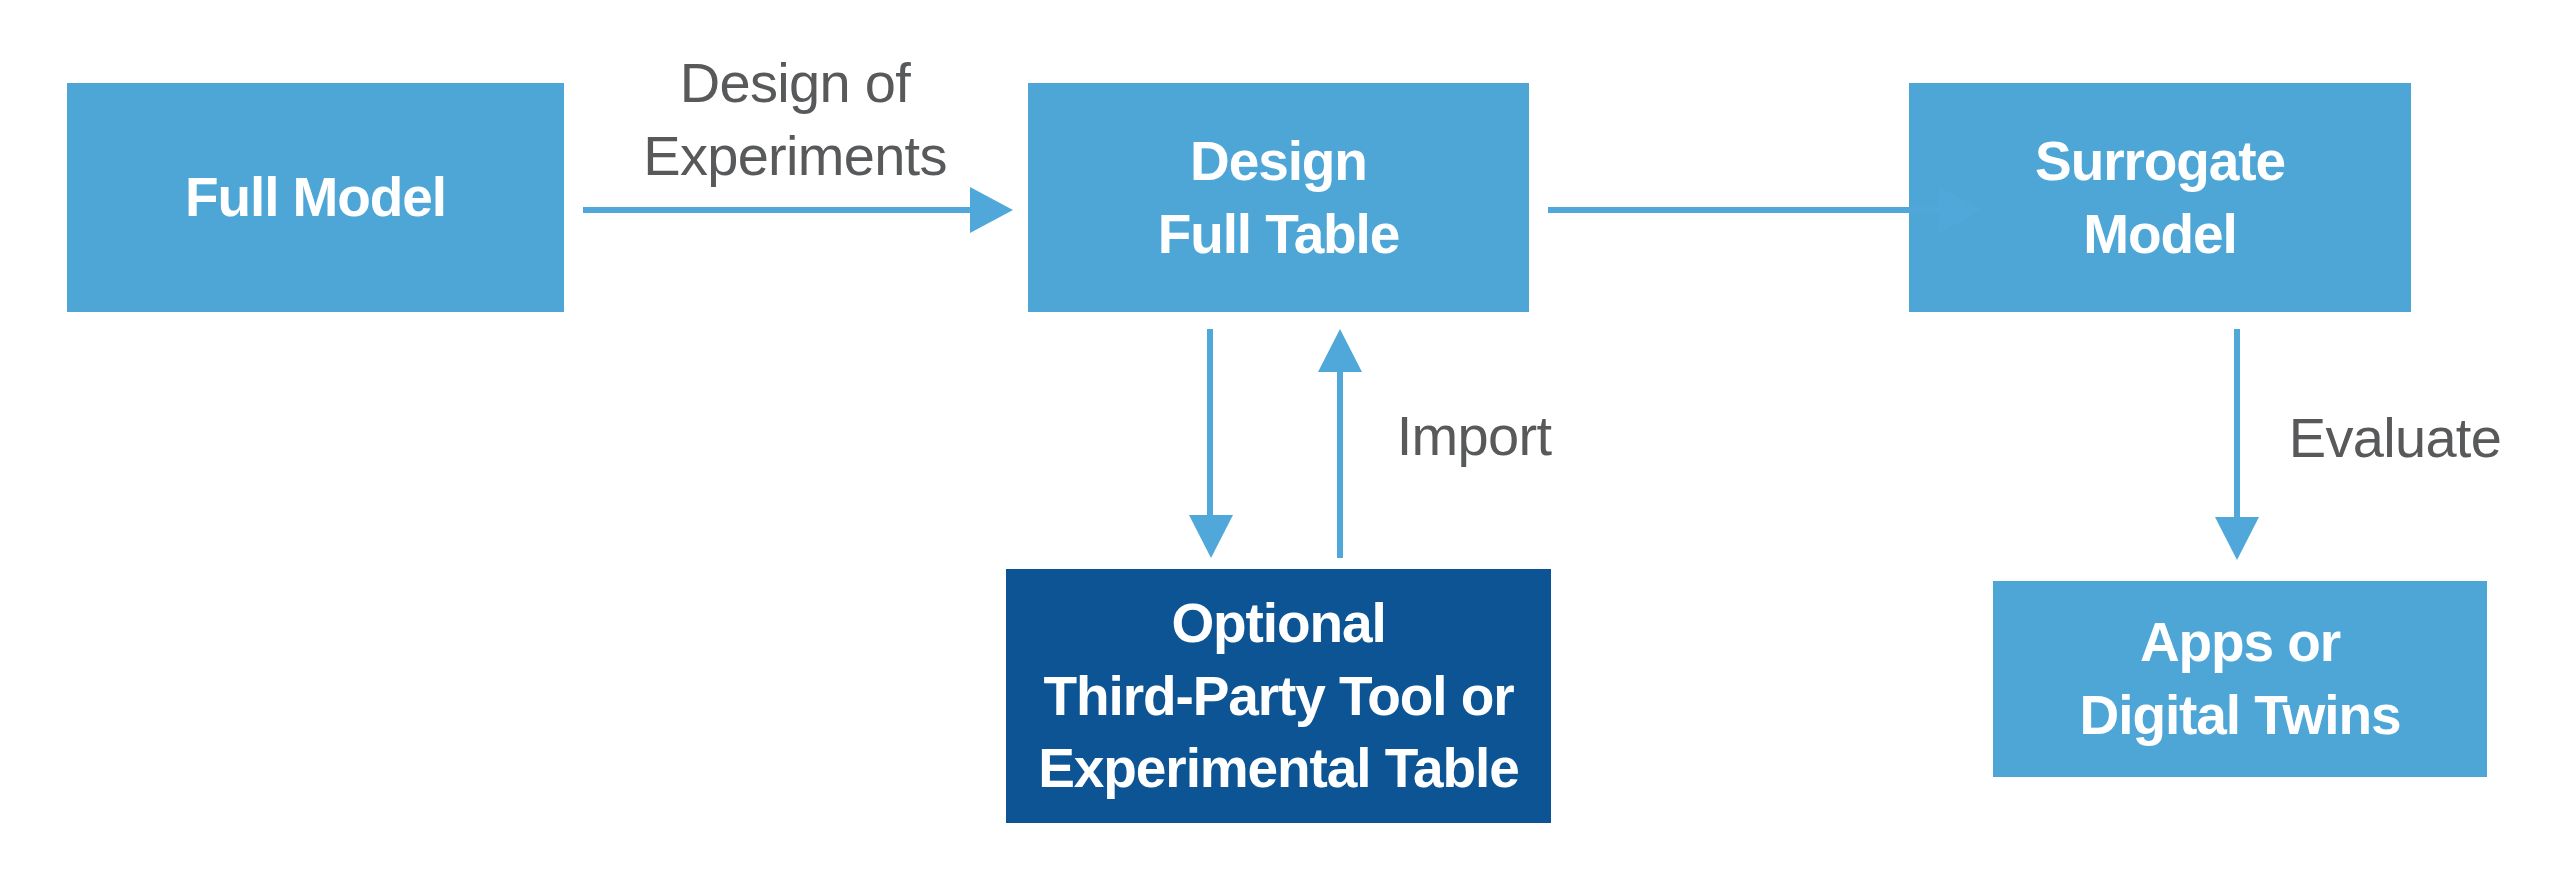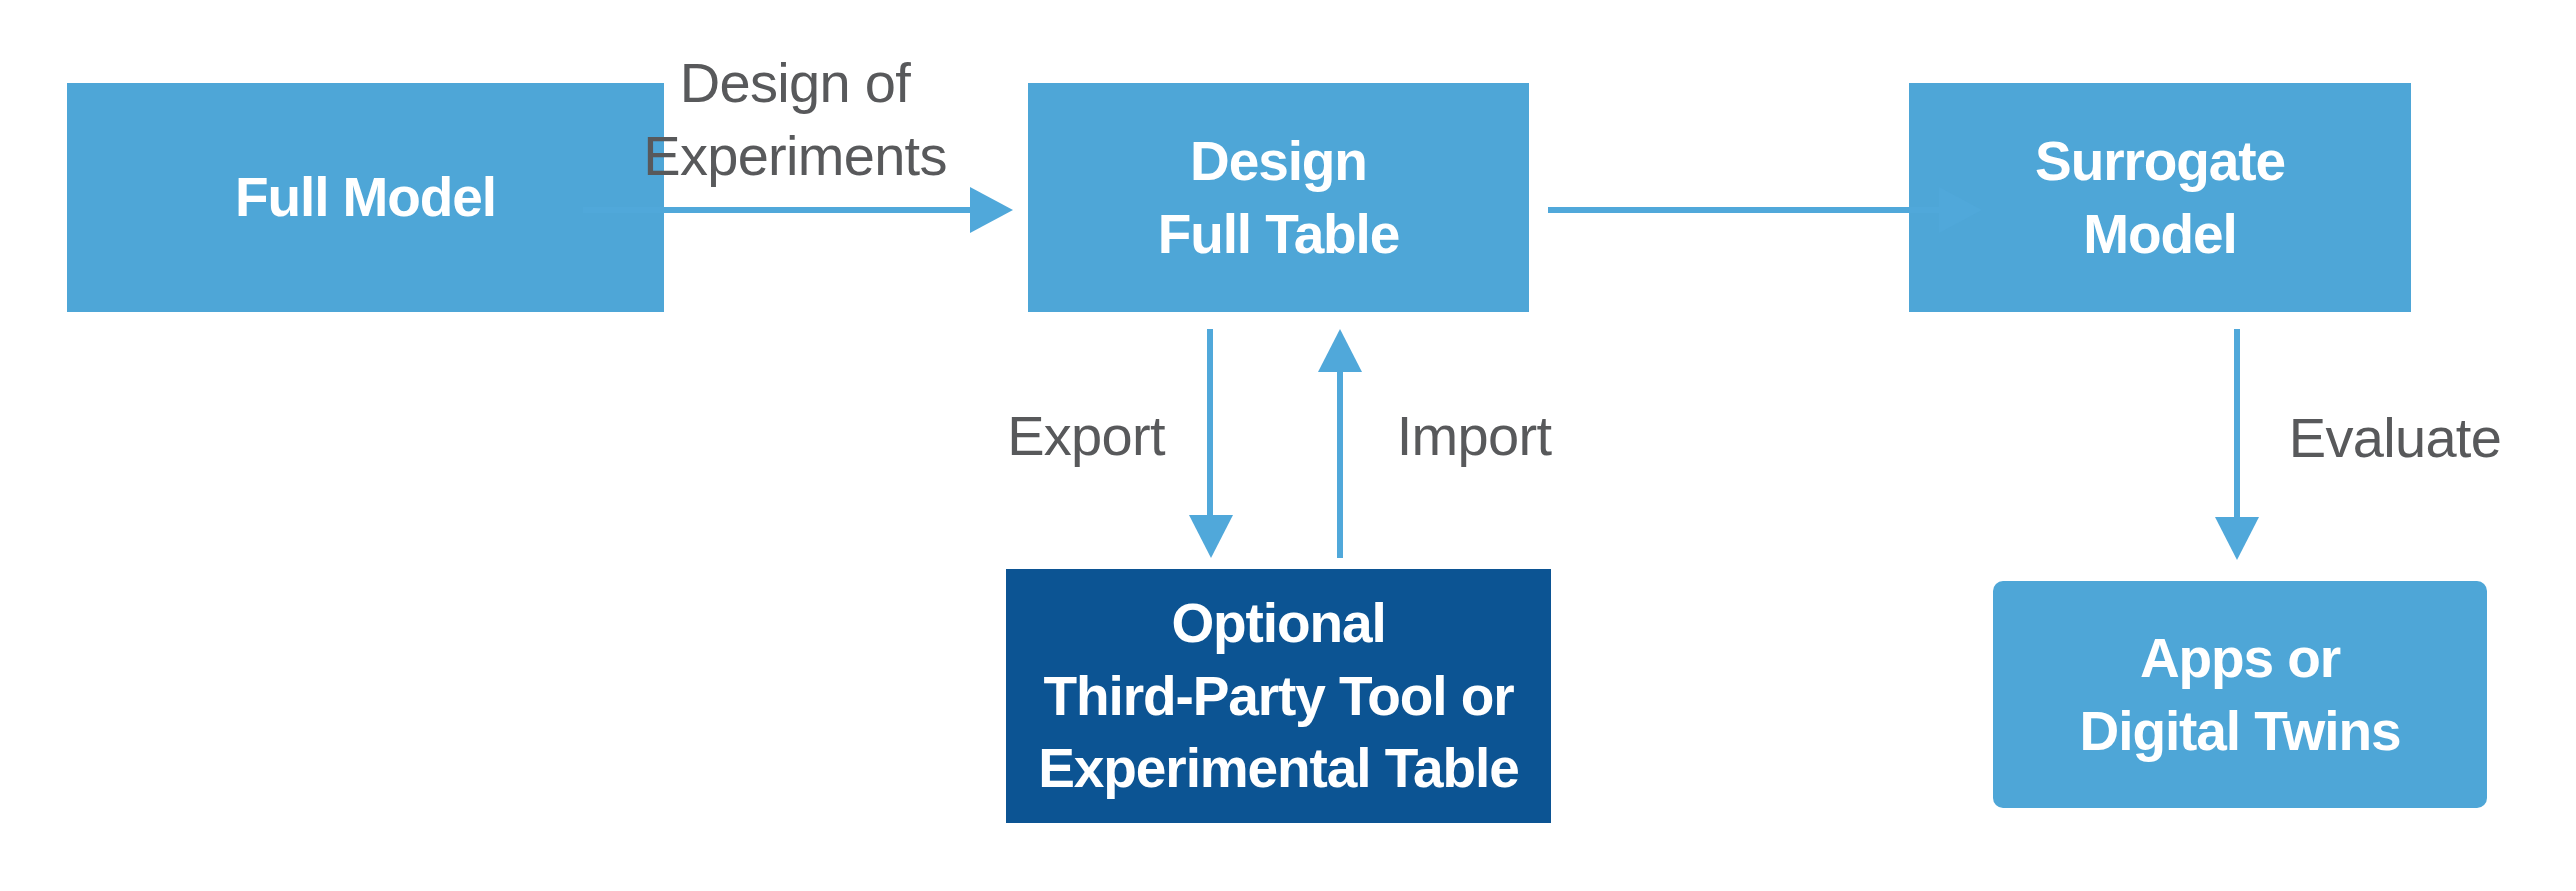--- a/index.html
+++ b/index.html
@@ -83,41 +83,41 @@
     border-left: 22px solid transparent;
     border-right: 22px solid transparent;
     border-bottom: 43px solid var(--arrow);
   }
 </style>
 </head>
 <body>
 
 <div class="canvas">
 
-  <div class="node node-light" style="left:67px; top:83px; width:597px; height:229px;">
+  <div class="node node-light" style="left:67px; top:83px; width:497px; height:229px;">
     <div class="node-label">Full Model</div>
   </div>
 
   <div class="node node-light" style="left:1028px; top:83px; width:501px; height:229px;">
     <div class="node-label">Design
 Full Table</div>
   </div>
 
   <div class="node node-light" style="left:1909px; top:83px; width:502px; height:229px;text-align:center;">
     <div class="node-label">Surrogate
 Model</div>
   </div>
 
   <div class="node node-dark" style="left:1006px; top:569px; width:545px; height:254px;">
     <div class="node-label">Optional
 Third-Party Tool or
 Experimental Table</div>
   </div>
 
-  <div class="node node-light" style="left:1993px; top:581px; width:494px; height:227px;border-radius:10px;">
+  <div class="node node-light" style="left:1993px; top:581px; width:494px; height:196px;">
     <div class="node-label">Apps or
 Digital Twins</div>
   </div>
 
   <div class="arrow">
     <div class="shaft-h" style="left:583px; top:207px; width:387px;"></div>
     <div class="head-right" style="left:970px; top:187px;"></div>
   </div>
 
   <div class="arrow">
@@ -137,20 +137,19 @@
 
   <div class="arrow">
     <div class="shaft-v" style="left:2234px; top:329px; height:191px;"></div>
     <div class="head-down" style="left:2215px; top:517px;"></div>
   </div>
 
   <div class="edge-label" style="left:795px; top:120px;">Design of
 Experiments</div>
 
 
-  <div class="edge-label" style="left:1086px; top:436px;">Export</div>
 
   <div class="edge-label" style="left:1474px; top:436px;">Import</div>
 
   <div class="edge-label" style="left:2395px; top:438px;">Evaluate</div>
 
 </div>
 
 
 </body></html>

